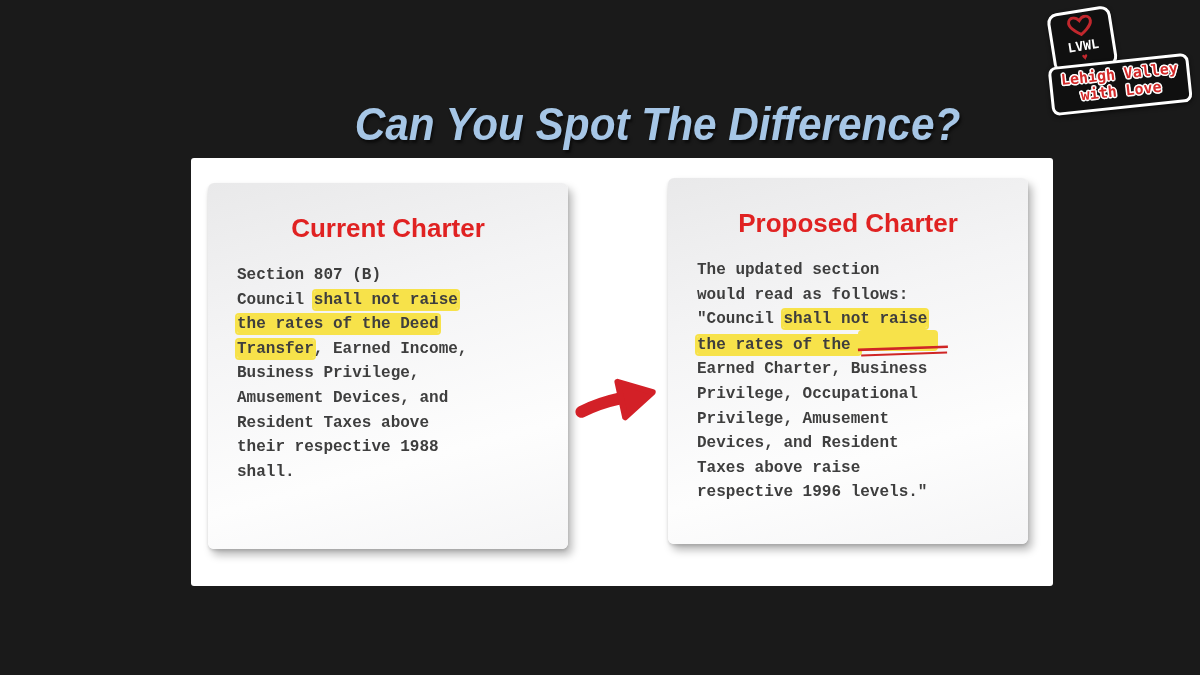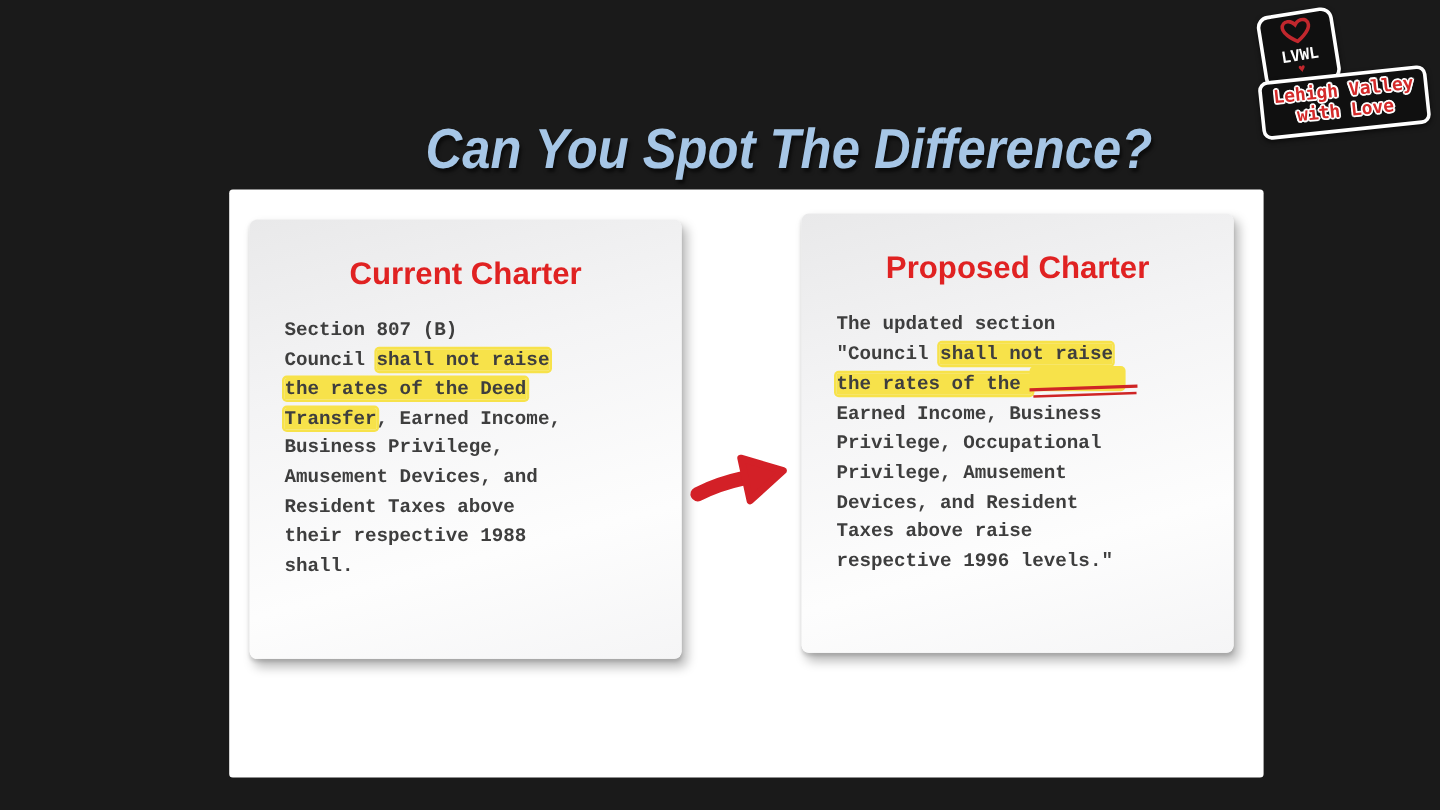--- a/index.html
+++ b/index.html
@@ -32,21 +32,21 @@
   .logo-mark .mini-heart{color:var(--logo-heart);font-size:10px;line-height:7px;}
   .logo-label{display:inline-block;margin-top:-5px;background:#101010;border:3px solid #fff;
         border-radius:8px;padding:3px 9px 6px;transform:rotate(3deg);text-align:center;
         box-shadow:0 2px 4px rgba(0,0,0,0.6);}
   .logo-label div{font-family:"DejaVu Sans Mono",monospace;font-weight:bold;font-size:15px;
         line-height:17px;color:var(--logo-red);
         text-shadow:-1px -1px 0 #fff,1px -1px 0 #fff,-1px 1px 0 #fff,1px 1px 0 #fff,
                     -1.5px 0 0 #fff,1.5px 0 0 #fff,0 -1.5px 0 #fff,0 1.5px 0 #fff;}
 
   
-  .panel{position:absolute;left:191px;top:158px;width:862px;height:490px;background:#fff;
+  .panel{position:absolute;left:191px;top:158px;width:862px;height:428px;background:#fff;
          border-radius:3px;}
 
   
   .card{position:absolute;width:360px;height:366px;border-radius:6px;
         background:linear-gradient(165deg,#e9e9ea 0%,#f4f4f5 35%,#fdfdfd 72%,#f5f5f6 100%);
         box-shadow:4px 6px 9px rgba(0,0,0,0.28),0 2px 3px rgba(0,0,0,0.12);}
   .card-left{left:17px;top:25px;}
   .card-right{left:477px;top:20px;}
   .card-heading{margin-top:30px;text-align:center;font-weight:bold;font-size:26px;
         color:var(--red);}
@@ -107,23 +107,24 @@
       <g transform="rotate(-6 44 31)">
         <path d="M7 42 Q26 35 45 33" fill="none" stroke="currentColor" stroke-width="12" stroke-linecap="round"></path>
         <path d="M46 16 L80 30 L50 52 Z" fill="currentColor" stroke="currentColor" stroke-width="6" stroke-linejoin="round"></path>
       </g>
     </svg>
 
     <div class="card card-right">
       <div class="card-heading">Proposed Charter</div>
       <div class="card-body">
           <div class="line"><span>The updated section</span></div>
+          <div class="line"><span>would read as follows:</span></div>
           <div class="line"><span>"Council </span><span class="hl">shall not raise</span></div>
           <div class="line"><span class="hl">the rates of the </span><span class="hl blank"></span></div>
-          <div class="line"><span>Earned Income, Business</span></div>
+          <div class="line"><span>Earned Charter, Business</span></div>
           <div class="line"><span>Privilege, Occupational</span></div>
           <div class="line"><span>Privilege, Amusement</span></div>
           <div class="line"><span>Devices, and Resident</span></div>
           <div class="line"><span>Taxes above raise</span></div>
           <div class="line"><span>respective 1996 levels."</span></div>
         </div>
     </div>
 
   </div>
 </div>

